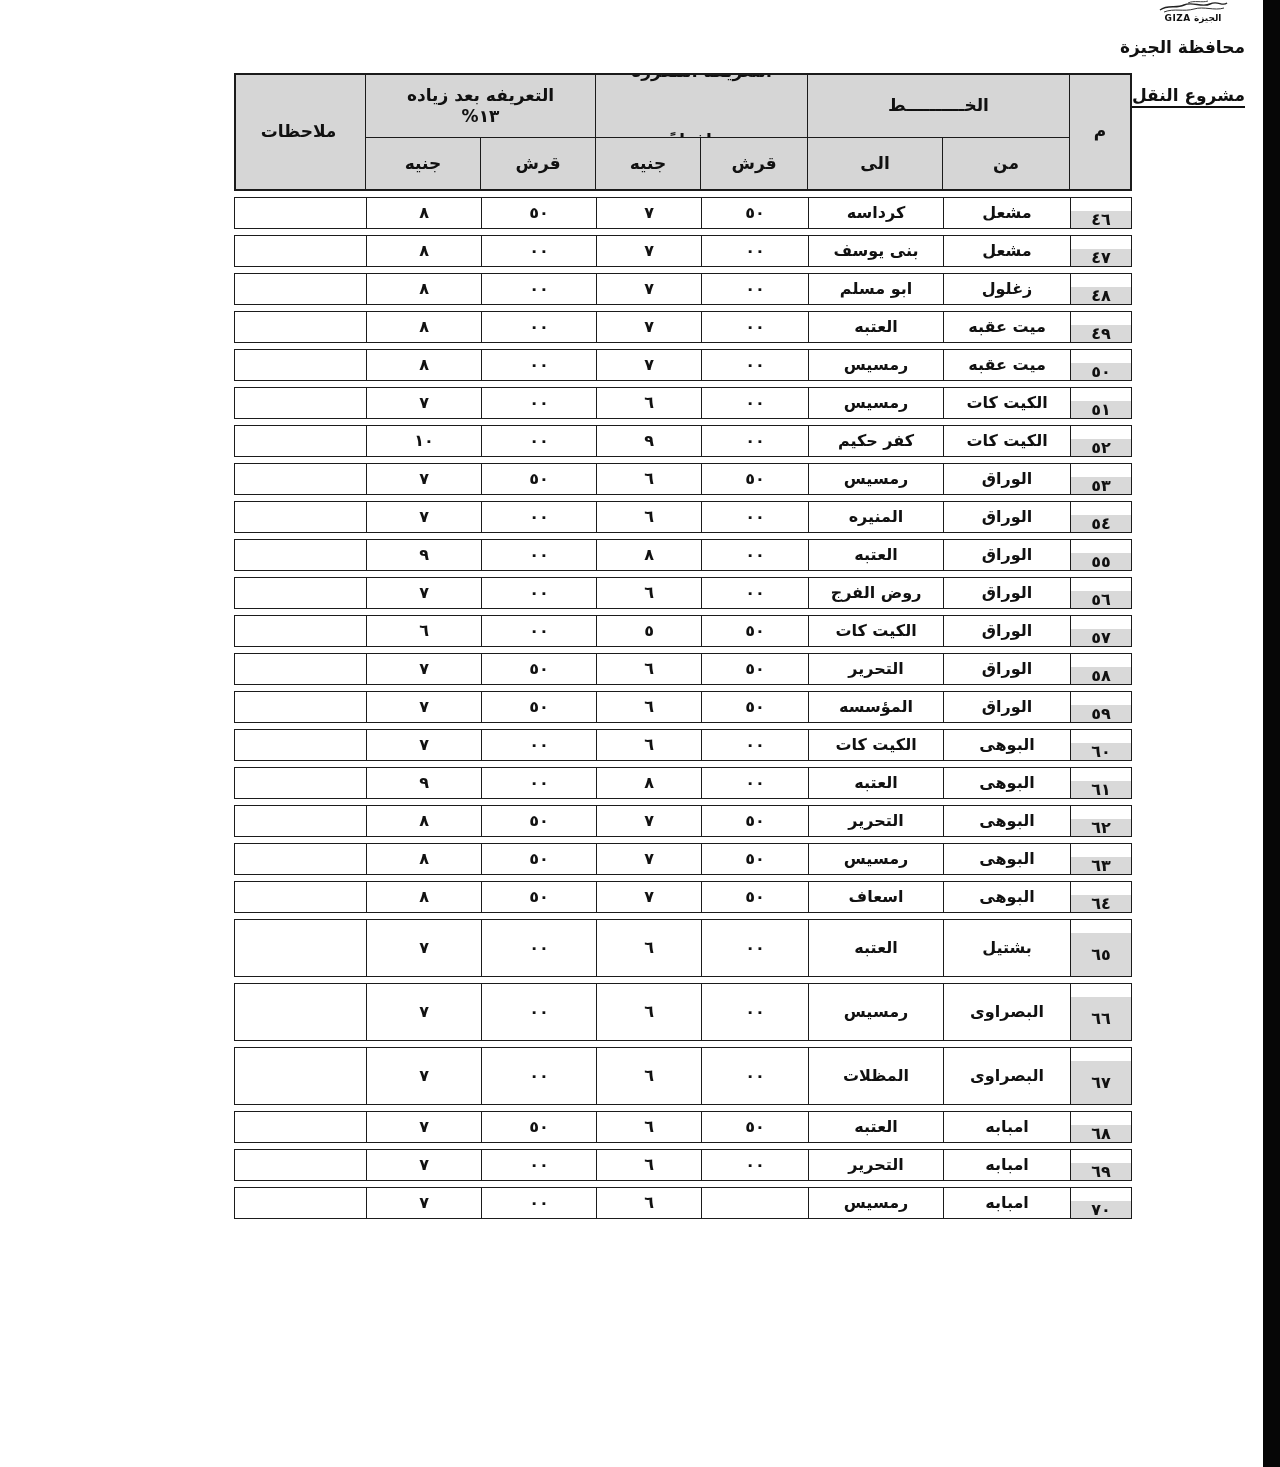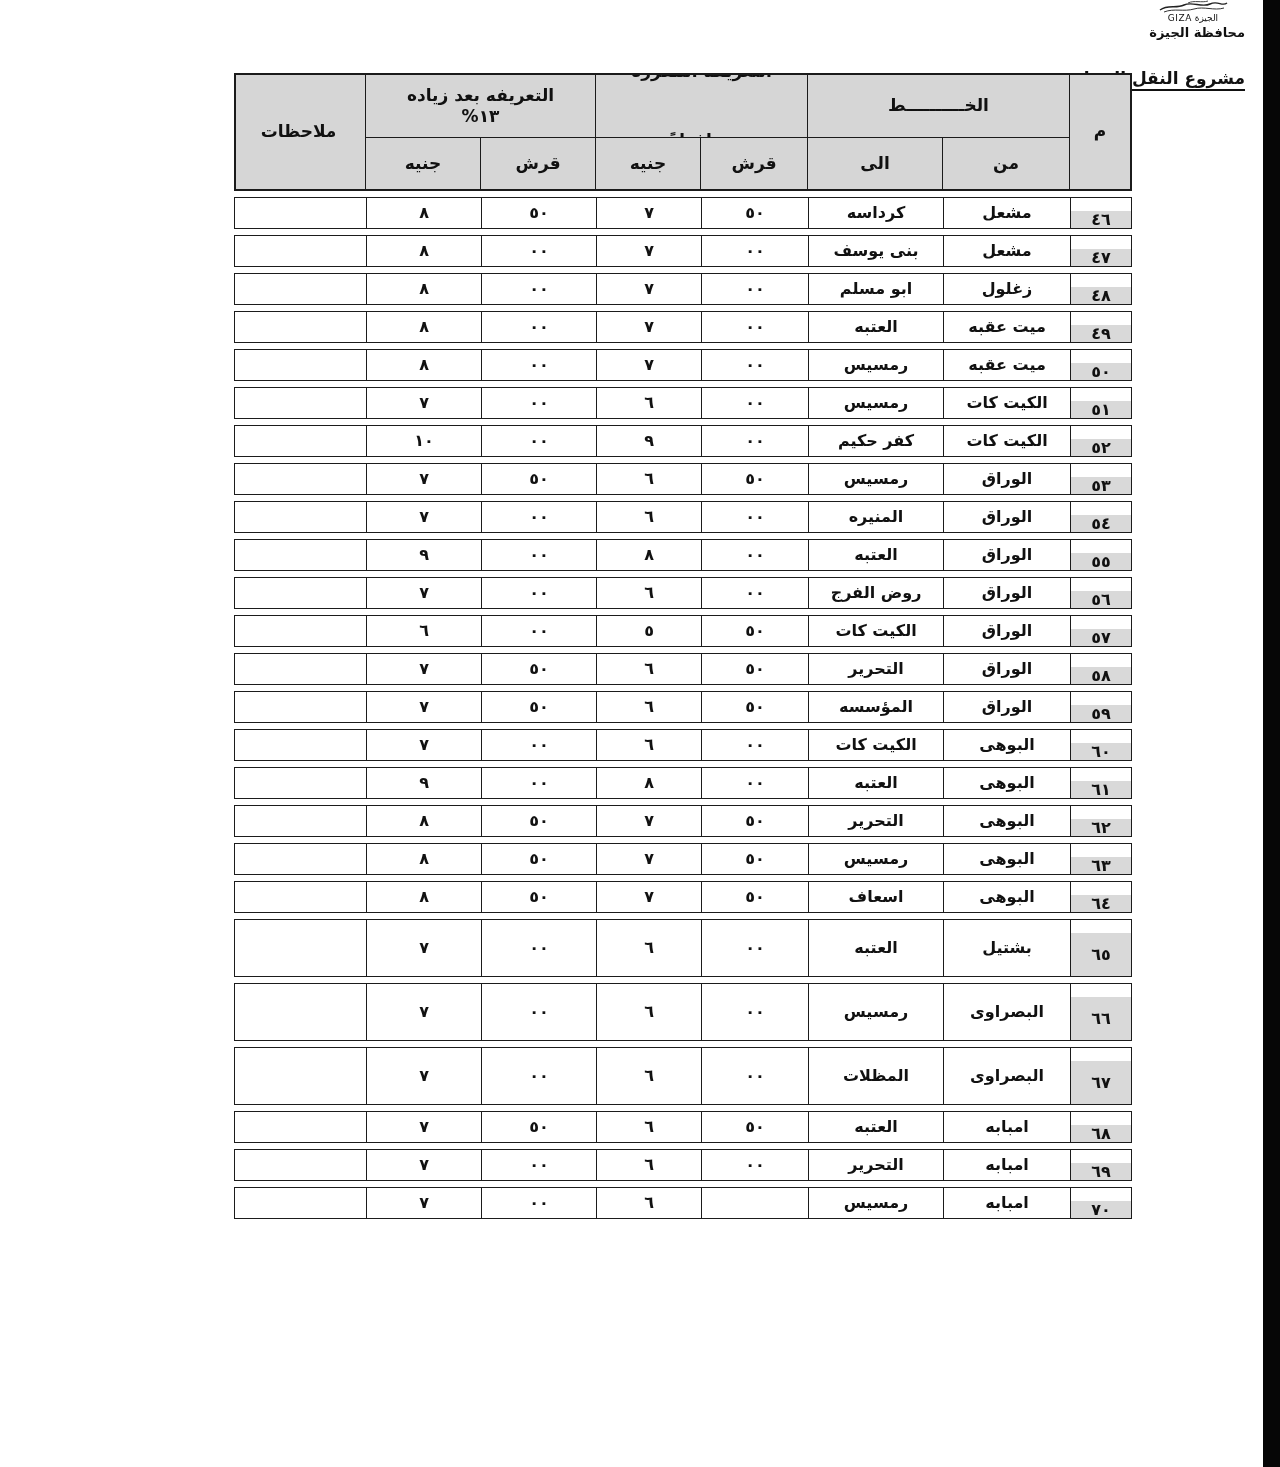--- a/index.html
+++ b/index.html
@@ -18,26 +18,26 @@
     background:#060606;
   }
   
   .page-head{
     position:absolute; top:0; right:35px;
     direction:rtl; text-align:center;
   }
   .logo{ margin:0 6px 2px auto; width:92px; text-align:center;}
   .logo svg{display:block;margin:0 auto;}
   .logo-text{
-    font-size:9px; font-weight:normal; letter-spacing:.5px;
+    font-size:9px; font-weight:bold; letter-spacing:.5px;
     direction:rtl; white-space:nowrap;
   }
   .title1{
-    font-size:13px; font-weight:bold; direction:rtl;
-    text-align:right; margin-top:2px; white-space:nowrap;
+    font-size:17px; font-weight:bold; direction:rtl;
+    text-align:right; margin-top:14px; white-space:nowrap;
   }
   .title2{
     font-size:17px; font-weight:bold; direction:rtl;
     text-align:right; white-space:nowrap;
     border-bottom:2px solid #111; padding-bottom:1px;margin-top:28px;
   }
 
   
   .fare-table{
     position:absolute; top:73px; left:234px;

